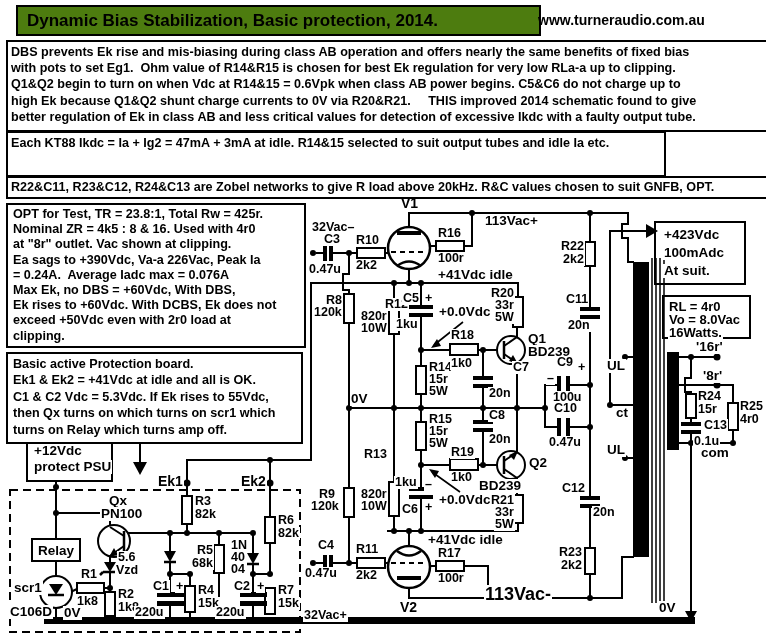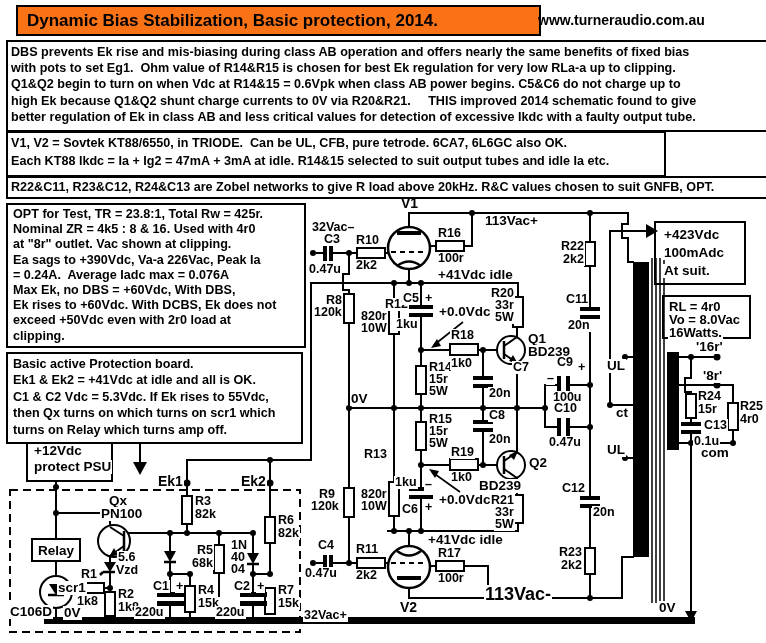--- a/index.html
+++ b/index.html
@@ -10,21 +10,21 @@
       white-space:pre;line-height:1.05;background:#fff;padding:0 1px;}
   .notebox{position:absolute;border:2px solid #000;background:#fff;color:#000;
       font:bold 12.6px "Liberation Sans",sans-serif;white-space:pre;overflow:hidden;}
   .nl{white-space:pre;}
   #note-dbs .nl{line-height:16.2px;}
   #note-tubes .nl{line-height:17.5px;}
   #note-zobel .nl{line-height:16px;}
   #note-opt .nl{line-height:15.2px;}
   #note-prot .nl{line-height:16.4px;}
   #titlebox{position:absolute;left:16px;top:5px;width:512px;height:27px;border:2px solid #000;
-      background:#f97316;font:bold 17px "Liberation Sans",sans-serif;line-height:27px;
+      background:#4d7c0f;font:bold 17px "Liberation Sans",sans-serif;line-height:27px;
       padding-left:9px;white-space:pre;}
   #url{position:absolute;left:538px;top:12px;font:bold 14px "Liberation Sans",sans-serif;white-space:pre;}
 </style>
 </head>
 <body>
 
 <div id="stage">
 
   <svg id="schem" width="766" height="643" viewBox="0 0 766 643">
 
@@ -355,21 +355,21 @@
       <div class="lb" style="left: 157px; top: 474px; font-size: 14px;">Ek1</div>
       <div class="lb" style="left: 240px; top: 474px; font-size: 14px;">Ek2</div>
       <div class="lb" style="left: 108px; top: 494px; font-size: 13.5px;">Qx</div>
       <div class="lb" style="left: 100px; top: 507px; font-size: 13.5px;">PN100</div>
       <div class="lb" style="left: 117px; top: 551px;">5.6</div>
       <div class="lb" style="left: 115px; top: 564px;">Vzd</div>
       <div class="lb" style="left: 80px; top: 568px;">R1</div>
       <div class="lb" style="left: 76px; top: 595px;">1k8</div>
       <div class="lb" style="left: 117px; top: 588px;">R2</div>
       <div class="lb" style="left: 117px; top: 601px;">1k8</div>
-      <div class="lb" style="left: 13px; top: 581px; font-size: 13.5px; margin-left: 44px;">scr1</div>
+      <div class="lb" style="left: 13px; top: 581px; font-size: 13.5px;">scr1</div>
       <div class="lb" style="left: 9px; top: 605px; font-size: 13.5px;">C106D</div>
       <div class="lb" style="left: 63px; top: 606px; font-size: 13.5px;">0V</div>
       <div class="lb" style="left: 194px; top: 495px;">R3</div>
       <div class="lb" style="left: 194px; top: 508px;">82k</div>
       <div class="lb" style="left: 196px; top: 544px;">R5</div>
       <div class="lb" style="left: 191px; top: 557px;">68k</div>
       <div class="lb" style="left: 230px; top: 539px;">1N</div>
       <div class="lb" style="left: 230px; top: 551px;">40</div>
       <div class="lb" style="left: 230px; top: 563px;">04</div>
       <div class="lb" style="left: 277px; top: 514px;">R6</div>
@@ -389,21 +389,21 @@
       <div class="lb" style="left: 663px; top: 228px; font-size: 13.5px;">+423Vdc</div>
       <div class="lb" style="left: 663px; top: 246px; font-size: 13.5px;">100mAdc</div>
       <div class="lb" style="left: 663px; top: 264px; font-size: 13.5px;">At suit.</div>
       <div class="lb" style="left: 668px; top: 300px; font-size: 13px;">RL = 4r0</div>
       <div class="lb" style="left: 668px; top: 313px; font-size: 13px;">Vo = 8.0Vac</div>
       <div class="lb" style="left: 668px; top: 326px; font-size: 13px;">16Watts.</div>
       <div class="lb" style="left: 37px; top: 544px; font-size: 13.5px;">Relay</div>
     </div>
 
   <div class="notebox" id="note-dbs" style="left:6px;top:40px;width:752px;height:84px;padding:2px 3px;"><div class="nl">DBS prevents Ek rise and mis-biasing during class AB operation and offers nearly the same benefits of fixed bias</div><div class="nl">with pots to set Eg1.  Ohm value of R14&amp;R15 is chosen for best Ek regulation for very low RLa-a up to clipping.</div><div class="nl">Q1&amp;Q2 begin to turn on when Vdc at R14&amp;15 = 0.6Vpk when class AB power begins. C5&amp;C6 do not charge up to</div><div class="nl">high Ek because Q1&amp;Q2 shunt charge currents to 0V via R20&amp;R21.     THIS improved 2014 schematic found to give</div><div class="nl">better regulation of Ek in class AB and less critical values for detection of excessive Ikdc with a faulty output tube.</div></div>
-  <div class="notebox" id="note-tubes" style="left:6px;top:131px;width:650px;height:38px;padding:2px 3px;"><div class="nl">V1, V2 = Sovtek KT88/6550, in TRIODE.  Can be UL, CFB, pure tetrode. 6CA7, 6L6GC also OK.</div><div class="nl">Each KT88 Ikdc = Ia + Ig2 = 47mA + 3mA at idle. R14&amp;15 selected to suit output tubes and idle Ia etc.</div></div>
+  <div class="notebox" id="note-tubes" style="left:6px;top:131px;width:650px;height:38px;padding:2px 3px;"><div class="nl">Each KT88 Ikdc = Ia + Ig2 = 47mA + 3mA at idle. R14&amp;15 selected to suit output tubes and idle Ia etc.</div></div>
   <div class="notebox" id="note-zobel" style="left:6px;top:176px;width:752px;height:17px;padding:1px 3px;"><div class="nl">R22&amp;C11, R23&amp;C12, R24&amp;C13 are Zobel networks to give R load above 20kHz. R&amp;C values chosen to suit GNFB, OPT.</div></div>
   <div class="notebox" id="note-opt" style="left:6px;top:203px;width:286px;height:137px;padding:2px 5px;"><div class="nl">OPT for Test, TR = 23.8:1, Total Rw = 425r.</div><div class="nl">Nominal ZR = 4k5 : 8 &amp; 16. Used with 4r0</div><div class="nl">at "8r" outlet. Vac shown at clipping.</div><div class="nl">Ea sags to +390Vdc, Va-a 226Vac, Peak Ia</div><div class="nl">= 0.24A.  Average Iadc max = 0.076A</div><div class="nl">Max Ek, no DBS = +60Vdc, With DBS,</div><div class="nl">Ek rises to +60Vdc. With DCBS, Ek does not</div><div class="nl">exceed +50Vdc even with 2r0 load at</div><div class="nl">clipping.</div></div>
   <div class="notebox" id="note-prot" style="left:6px;top:352px;width:283px;height:84px;padding:2px 5px;"><div class="nl">Basic active Protection board.</div><div class="nl">Ek1 &amp; Ek2 = +41Vdc at idle and all is OK.</div><div class="nl">C1 &amp; C2 Vdc = 5.3Vdc. If Ek rises to 55Vdc,</div><div class="nl">then Qx turns on which turns on scr1 which</div><div class="nl">turns on Relay which turns amp off.</div></div>
 
   <div id="titlebox">Dynamic Bias Stabilization, Basic protection, 2014.</div>
   <div id="url">www.turneraudio.com.au</div>
 
 </div>
 
 </body></html>

